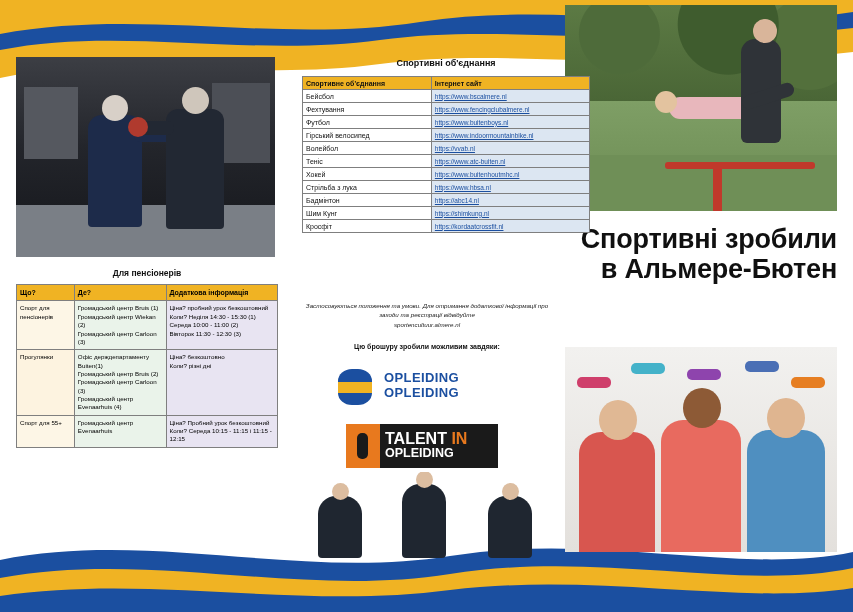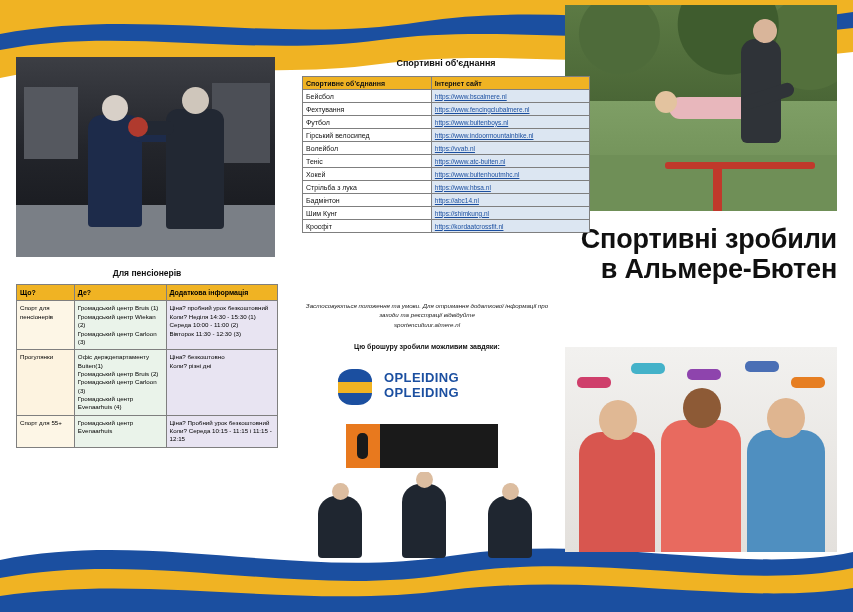--- a/index.html
+++ b/index.html
@@ -281,20 +281,24 @@
   <div class="txt">
     <div>OPLEIDING</div>
     <div>OPLEIDING</div>
   </div>
 </div>
 
 <div id="logo-talent">
   <div class="orange">
       <div class="fig"></div>
     </div>
+  <div class="words">
+    <div class="w1"><span>TALENT</span> <i>IN</i></div>
+    <div class="w2">OPLEIDING</div>
+  </div>
 </div>
 
 <div id="pens-block">
   <div id="pens-title">Для пенсіонерів</div>
   <table id="pens-table">
     <thead>
       <tr>
         <td class="c0">Що?</td>
         <td class="c1">Де?</td>
         <td class="c2">Додаткова інформація</td>

